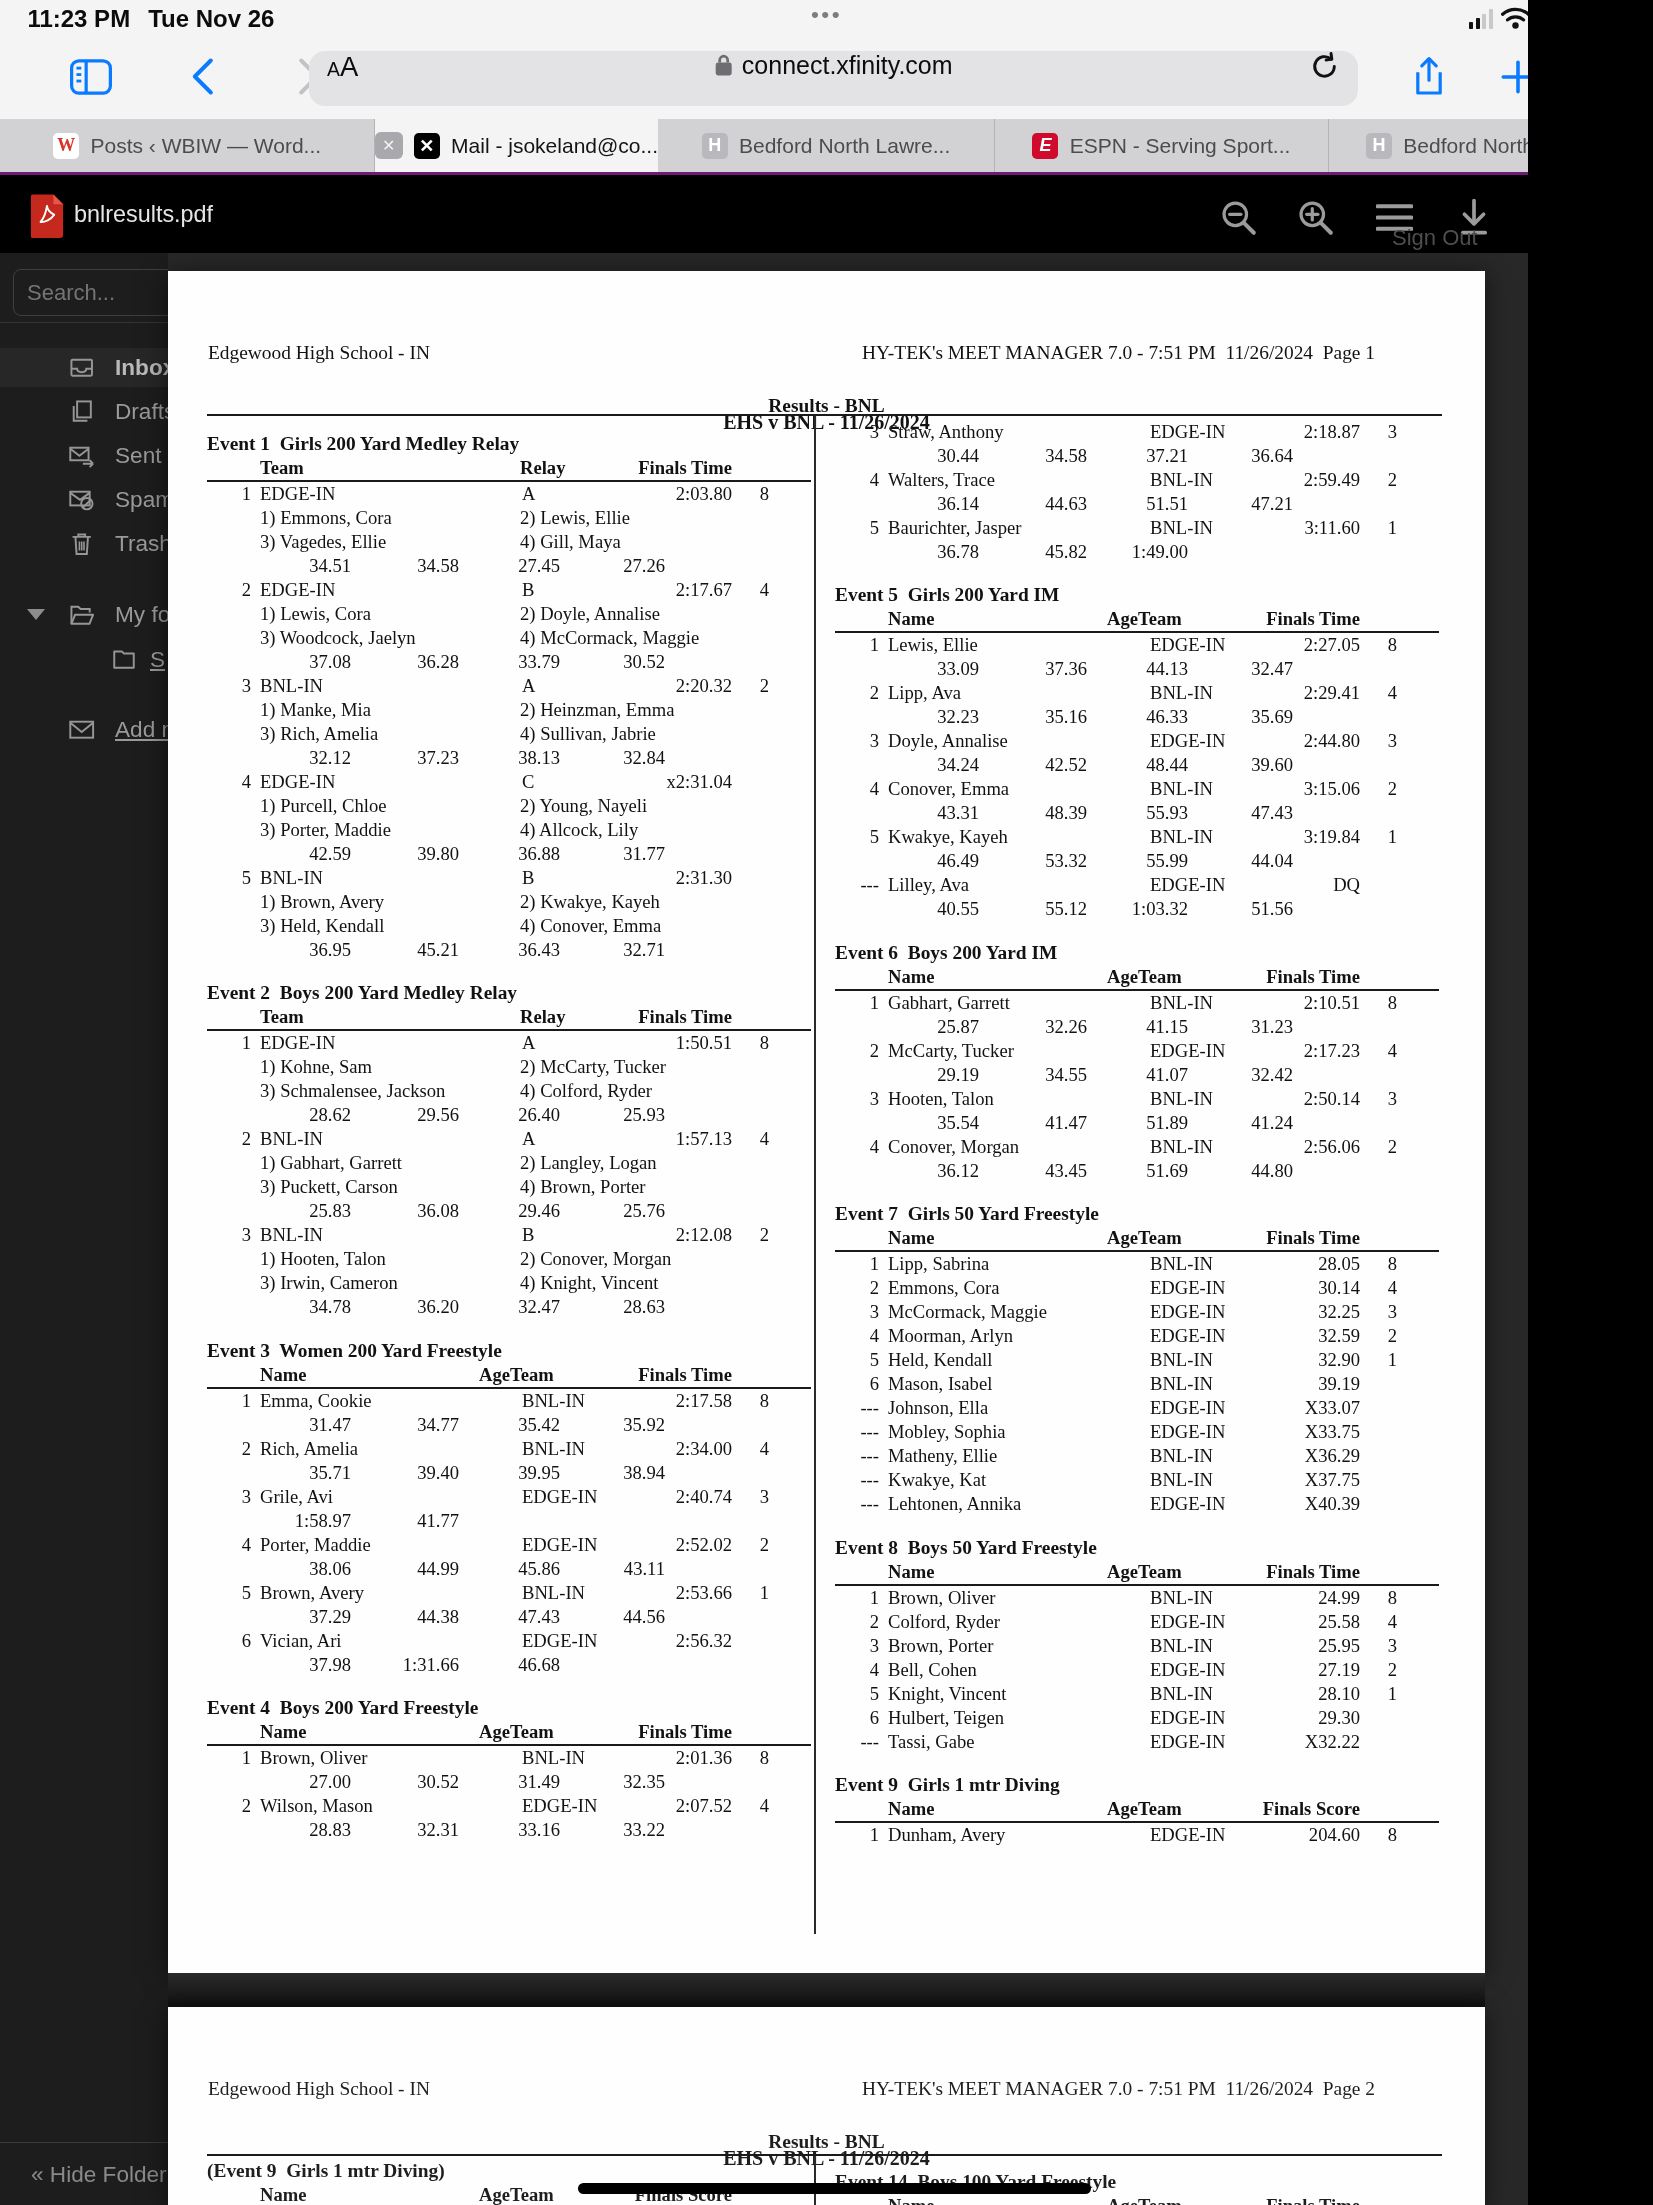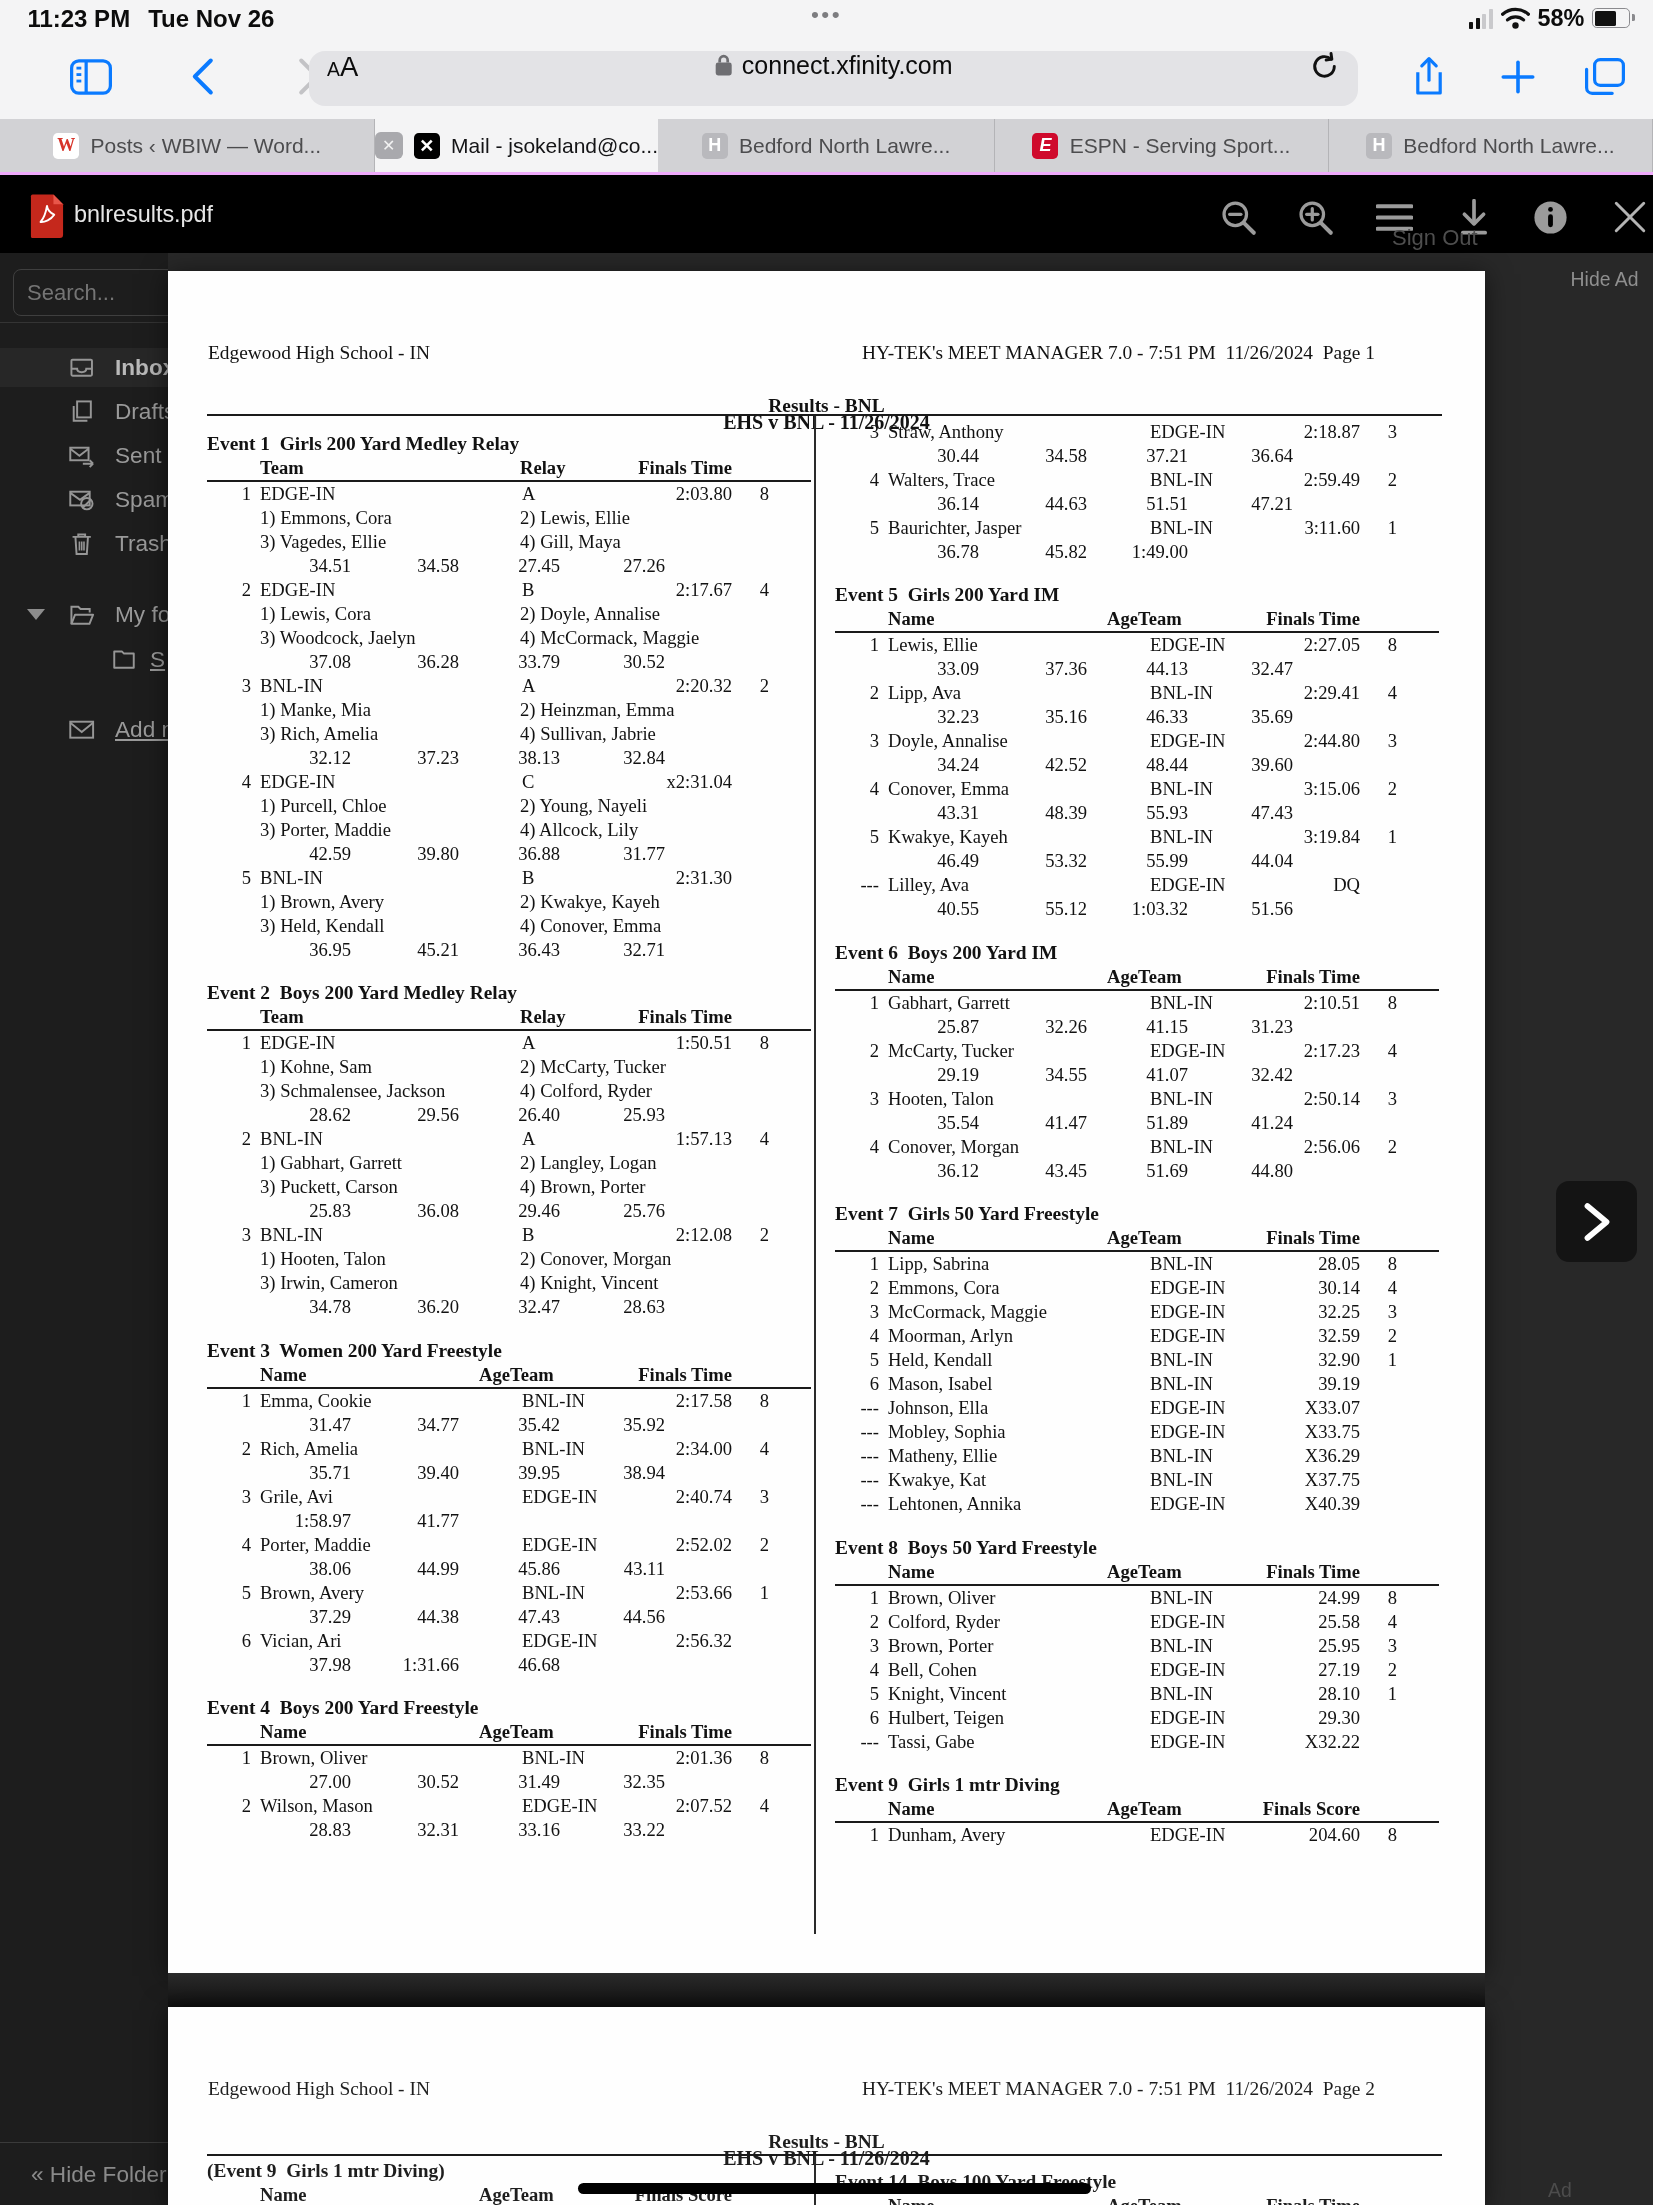--- a/index.html
+++ b/index.html
@@ -1,17 +1,17 @@
 <!DOCTYPE html>
 <html style="font-size:13px"><head>
 <meta charset="utf-8">
 <style>
   html,body{margin:0;padding:0;background:#000;}
-  .screen{position:relative;width:1653px;height:2205px;overflow:hidden;
-    font-family:"Liberation Sans",sans-serif;background:#f0abfc;}
+  .screen{position:relative;width:1528px;height:2205px;overflow:hidden;
+    font-family:"Liberation Sans",sans-serif;background:#701a75;}
 
   
   .chrome-top{position:absolute;left:0;top:0;width:1653px;height:119px;background:#f4f4f5;}
   .statusbar{position:absolute;left:0;top:0;width:1653px;height:36px;color:#0c0c0c;}
   .sb-left{position:absolute;left:27.4px;top:4.8px;font-size:24px;font-weight:700;}
   .sb-date{font-weight:600;margin-left:18px;}
   .sb-dots{position:absolute;left:0;right:0;top:1.6px;text-align:center;color:#7d7d80;font-size:22.6px;letter-spacing:2.4px;}
   .sb-right{position:absolute;right:22.6px;top:4.8px;display:flex;align-items:center;gap:8px;font-size:23.4px;font-weight:600;}
   .sig{display:flex;align-items:flex-end;gap:2.4px;height:21px;}
   .sig i{display:block;width:4px;background:#c9c9cc;border-radius:0.8px;}

